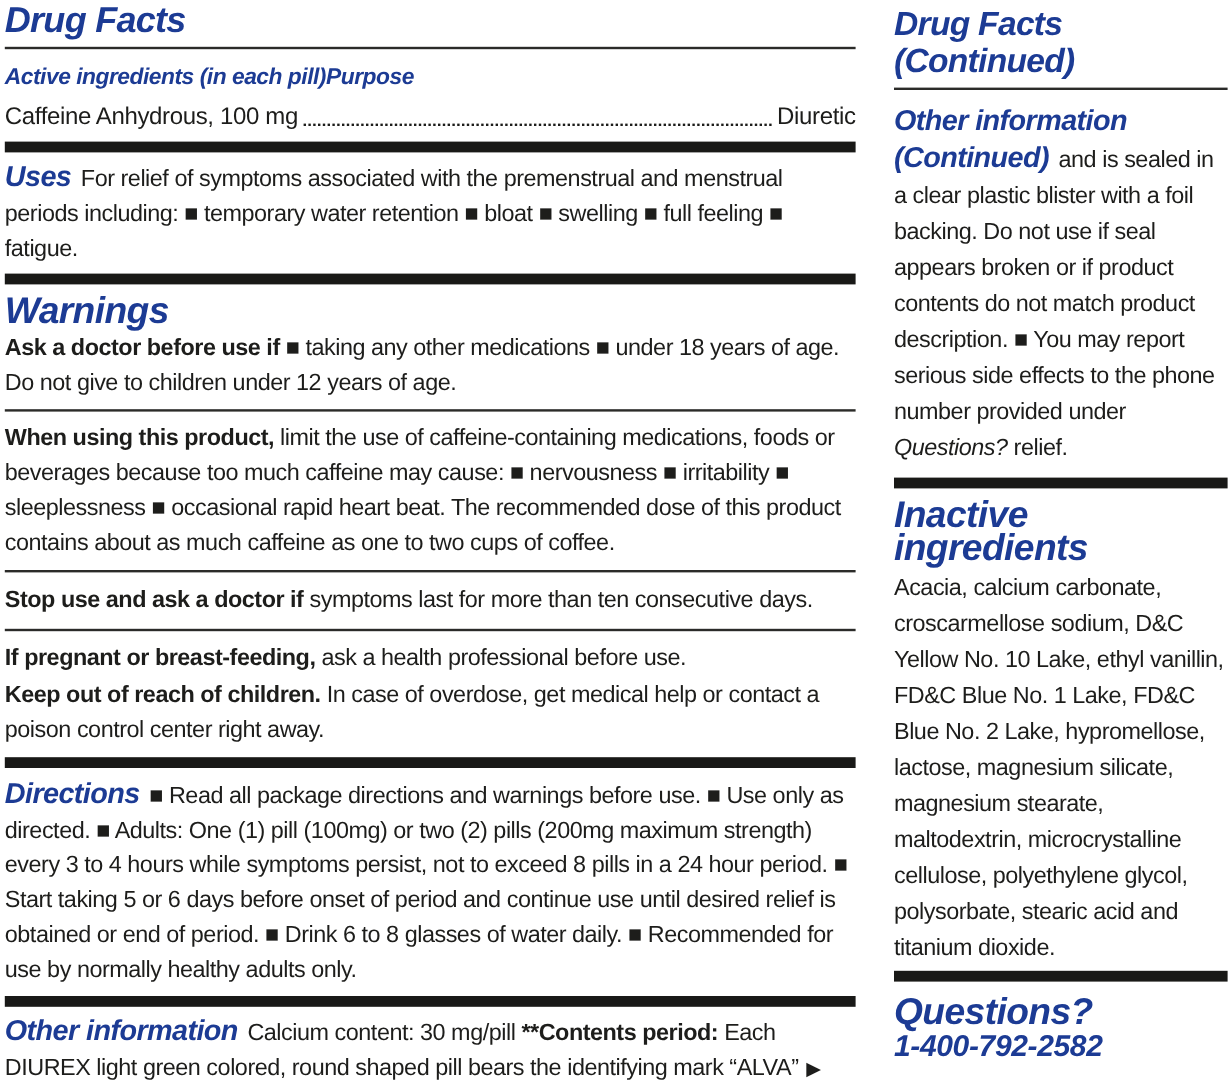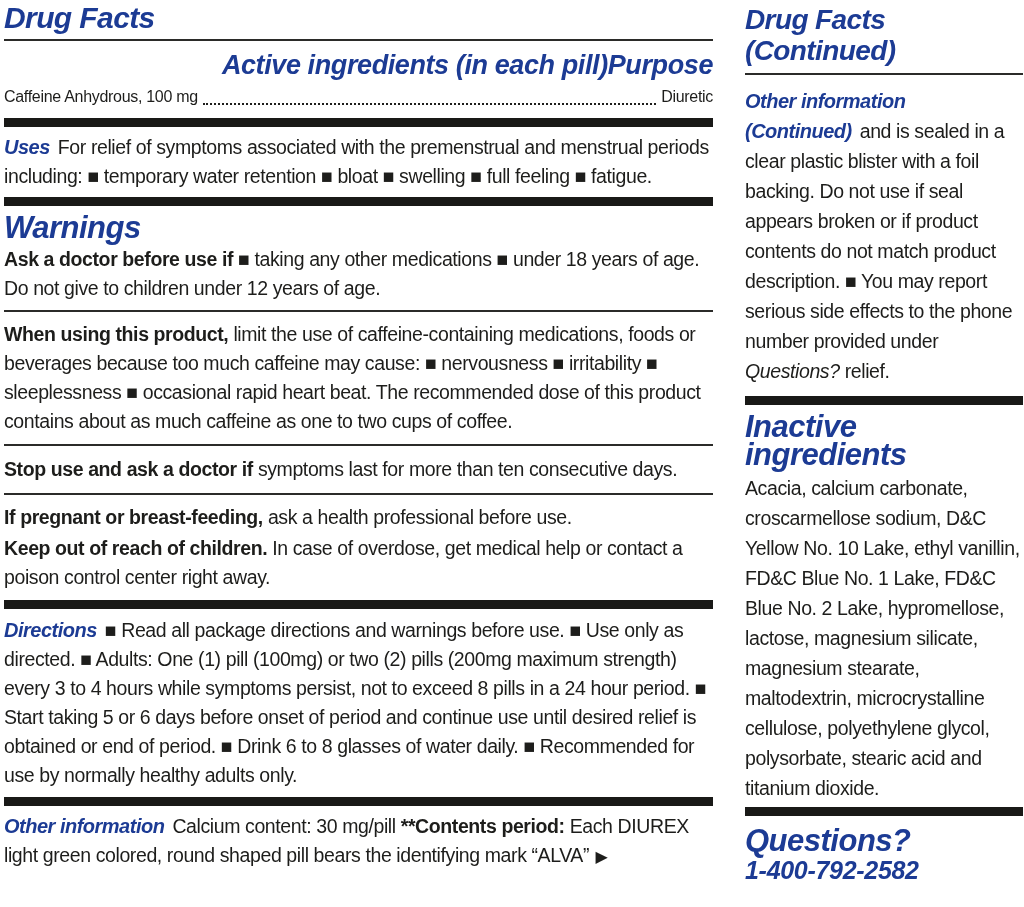--- a/index.html
+++ b/index.html
@@ -19,42 +19,42 @@
 
   .title{
     color:var(--heading_blue);font-weight:bold;font-style:italic;
     font-size:30px;line-height:32px;letter-spacing:-0.6px;
     margin:2px 0 0 0;white-space:pre-line;
   }
   .rule{height:2px;background:#2b2b29;}
   .bar{height:9px;background:var(--bar_black);}
 
   .h2row{
-    display:flex;justify-content:flex-end;align-items:baseline;
+    display:flex;justify-content:flex-start;align-items:baseline;
     color:var(--heading_blue);font-weight:bold;font-style:italic;
-    font-size:27px;line-height:26px;letter-spacing:-0.4px;
+    font-size:19px;line-height:26px;letter-spacing:-0.4px;
   }
   .para{
     font-size:19.5px;line-height:29px;letter-spacing:-0.4px;margin:0;
   }
   .sec{
     color:var(--heading_blue);font-weight:bold;font-style:italic;
     font-size:31px;line-height:28px;letter-spacing:-0.5px;margin:0;
   }
   .seg-h{
     color:var(--heading_blue);font-weight:bold;font-style:italic;
-    font-size:20px;letter-spacing:-0.5px;margin-right:8px;
+    font-size:24px;letter-spacing:-0.5px;margin-right:8px;
   }
   .seg-b{font-weight:bold;}
   .seg-i{font-style:italic;}
   .seg-ar{font-size:16px;letter-spacing:2px;}
 
   .dotrow{
     display:flex;align-items:baseline;
-    font-size:16px;line-height:26px;letter-spacing:-0.3px;text-align:center;
+    font-size:20px;line-height:26px;letter-spacing:-0.3px;text-align:center;
   }
   .dots{
     flex:1;align-self:flex-end;height:0;
     border-bottom:2.5px dotted var(--text_black);
     margin:0 5px 5px 5px;
   }
 
   .phone{
     color:var(--heading_blue);font-weight:bold;font-style:italic;
     font-size:25px;line-height:30px;letter-spacing:-0.3px;margin:0;

